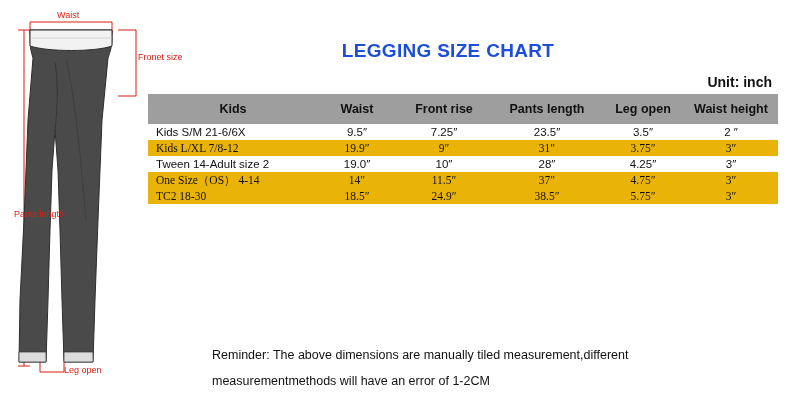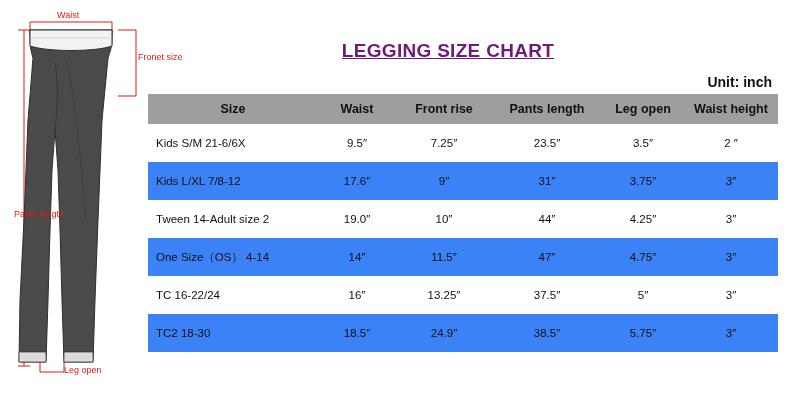--- a/index.html
+++ b/index.html
@@ -53,22 +53,21 @@
 
   #chart-title {
     position: absolute;
     left: 0;
     top: 40px;
     width: 600px;
     text-align: center;
     font-size: 19px;
     font-weight: bold;
     letter-spacing: 0.3px;
-    color: #701a75;
-    text-decoration: underline;
+    color: #1d4ed8;
   }
 
   #unit-label {
     position: absolute;
     right: 18px;
     top: 74px;
     font-size: 14px;
     font-weight: bold;
     color: #111;
   }
@@ -80,31 +79,32 @@
     width: 610px;
     border-collapse: collapse;
     table-layout: fixed;
   }
   #size-table td, #size-table th {
     text-align: center;
     font-size: 11.5px;
     font-weight: normal;
     color: #111;
     padding: 0;
-    height: 38px;
+    height: 16px;
     vertical-align: middle;
   }
   #size-table thead th {
     background: #9e9e9e;
     font-weight: bold;
     font-size: 12.5px;
     height: 30px;
   }
   #size-table tbody tr.alt td {
-    background: #3b82f6;
+    background: #eab308;
+    font-family: Liberation Serif, serif;
   }
   #size-table tbody tr.plain td {
     background: #ffffff;
   }
   #size-table td.c0 {
     text-align: left;
     padding-left: 8px;
     font-size: 11.5px;
   }
 
@@ -176,75 +176,71 @@
       <colgroup>
         <col style="width:170px">
         <col style="width:78px">
         <col style="width:96px">
         <col style="width:110px">
         <col style="width:82px">
         <col style="width:94px">
       </colgroup>
       <thead>
         <tr>
-          <th>Size</th>
+          <th>Kids</th>
           <th>Waist</th>
           <th>Front rise</th>
           <th>Pants length</th>
           <th>Leg open</th>
           <th>Waist height</th>
         </tr>
       </thead>
       <tbody>
         <tr class="plain">
           <td class="c0">Kids S/M 21-6/6X</td>
           <td>9.5″</td>
           <td>7.25″</td>
           <td>23.5″</td>
           <td>3.5″</td>
           <td>2 ″</td>
         </tr>
         <tr class="alt">
           <td class="c0">Kids L/XL 7/8-12</td>
-          <td>17.6″</td>
+          <td>19.9″</td>
           <td>9″</td>
           <td>31″</td>
           <td>3.75″</td>
           <td>3″</td>
         </tr>
         <tr class="plain">
           <td class="c0">Tween 14-Adult size 2</td>
           <td>19.0″</td>
           <td>10″</td>
-          <td>44″</td>
+          <td>28″</td>
           <td>4.25″</td>
           <td>3″</td>
         </tr>
         <tr class="alt">
           <td class="c0">One Size（OS） 4-14</td>
           <td>14″</td>
           <td>11.5″</td>
-          <td>47″</td>
+          <td>37″</td>
           <td>4.75″</td>
-          <td>3″</td>
-        </tr>
-        <tr class="plain">
-          <td class="c0">TC 16-22/24</td>
-          <td>16″</td>
-          <td>13.25″</td>
-          <td>37.5″</td>
-          <td>5″</td>
           <td>3″</td>
         </tr>
         <tr class="alt">
           <td class="c0">TC2 18-30</td>
           <td>18.5″</td>
           <td>24.9″</td>
           <td>38.5″</td>
           <td>5.75″</td>
           <td>3″</td>
         </tr>
       </tbody>
     </table>
 
+    <div id="reminder">
+      <div>Reminder: The above dimensions are manually tiled measurement,different</div>
+      <div>measurementmethods will have an error of 1-2CM</div>
+    </div>
 
   </div>
 </div>
 
 </body></html>

